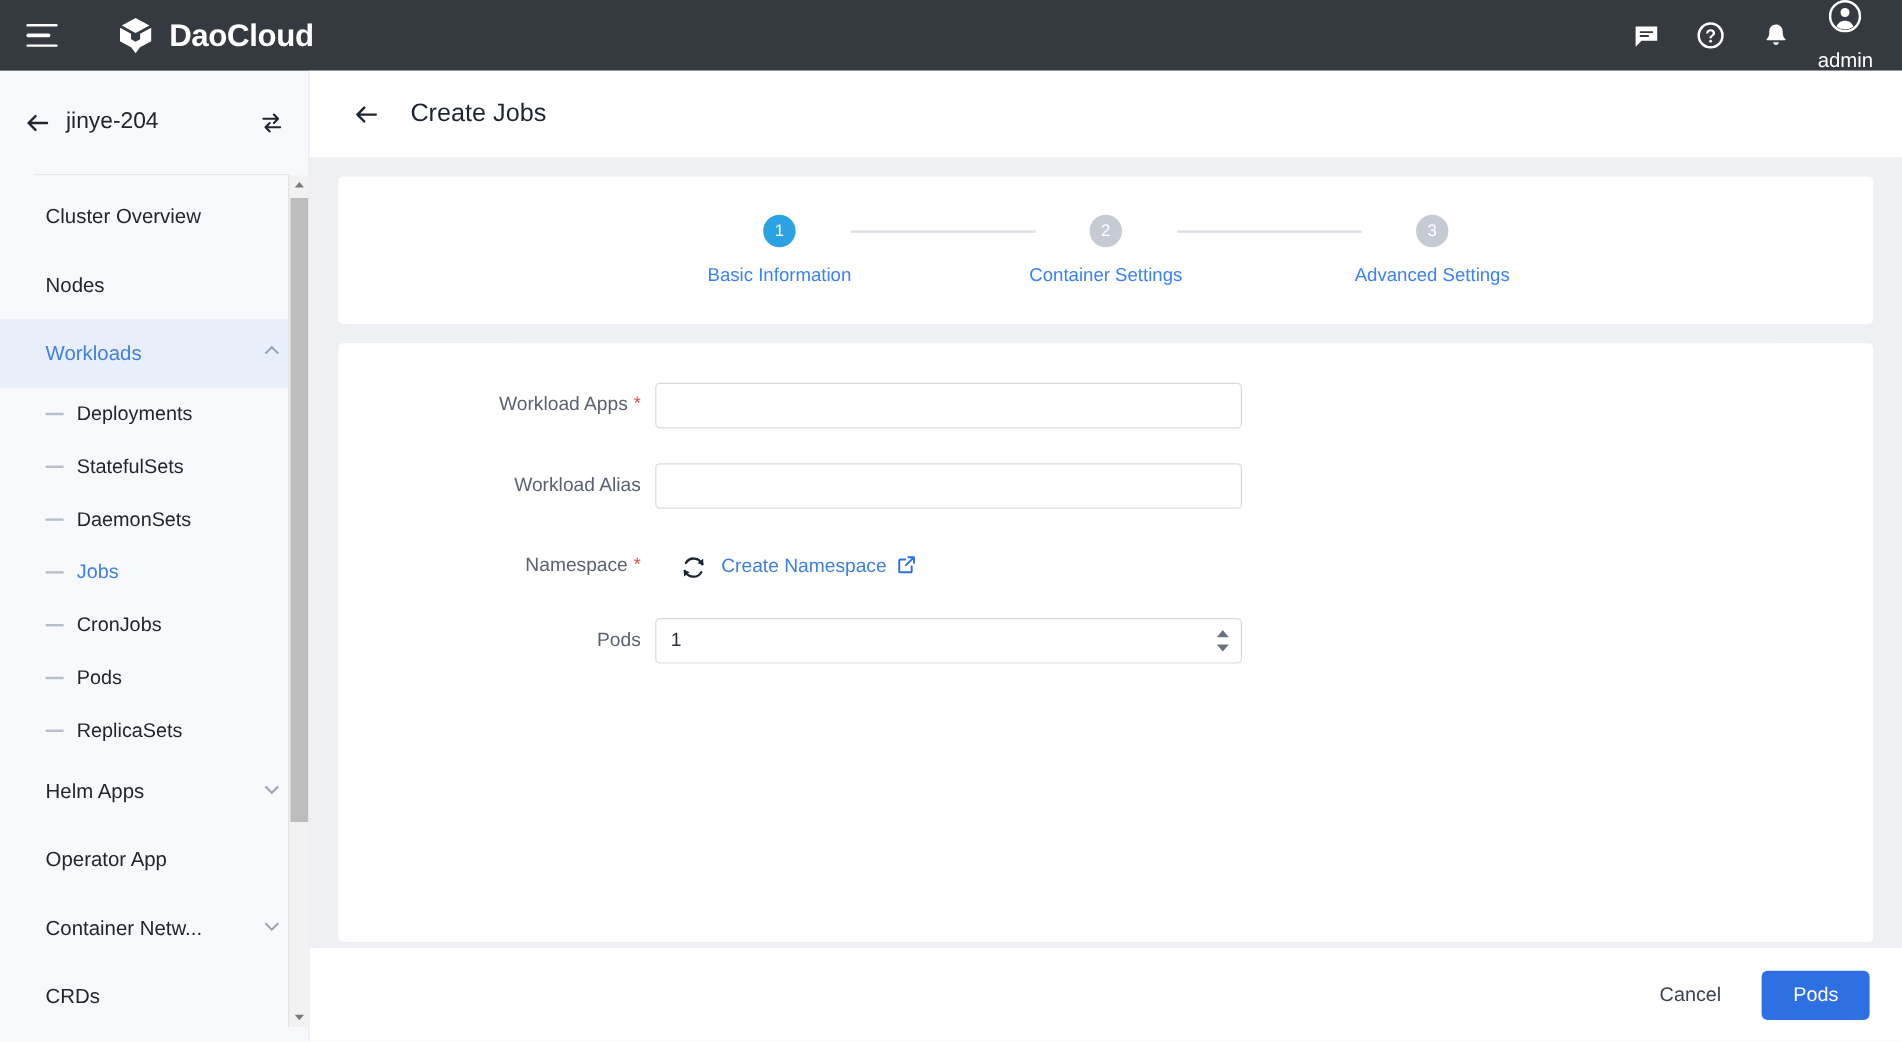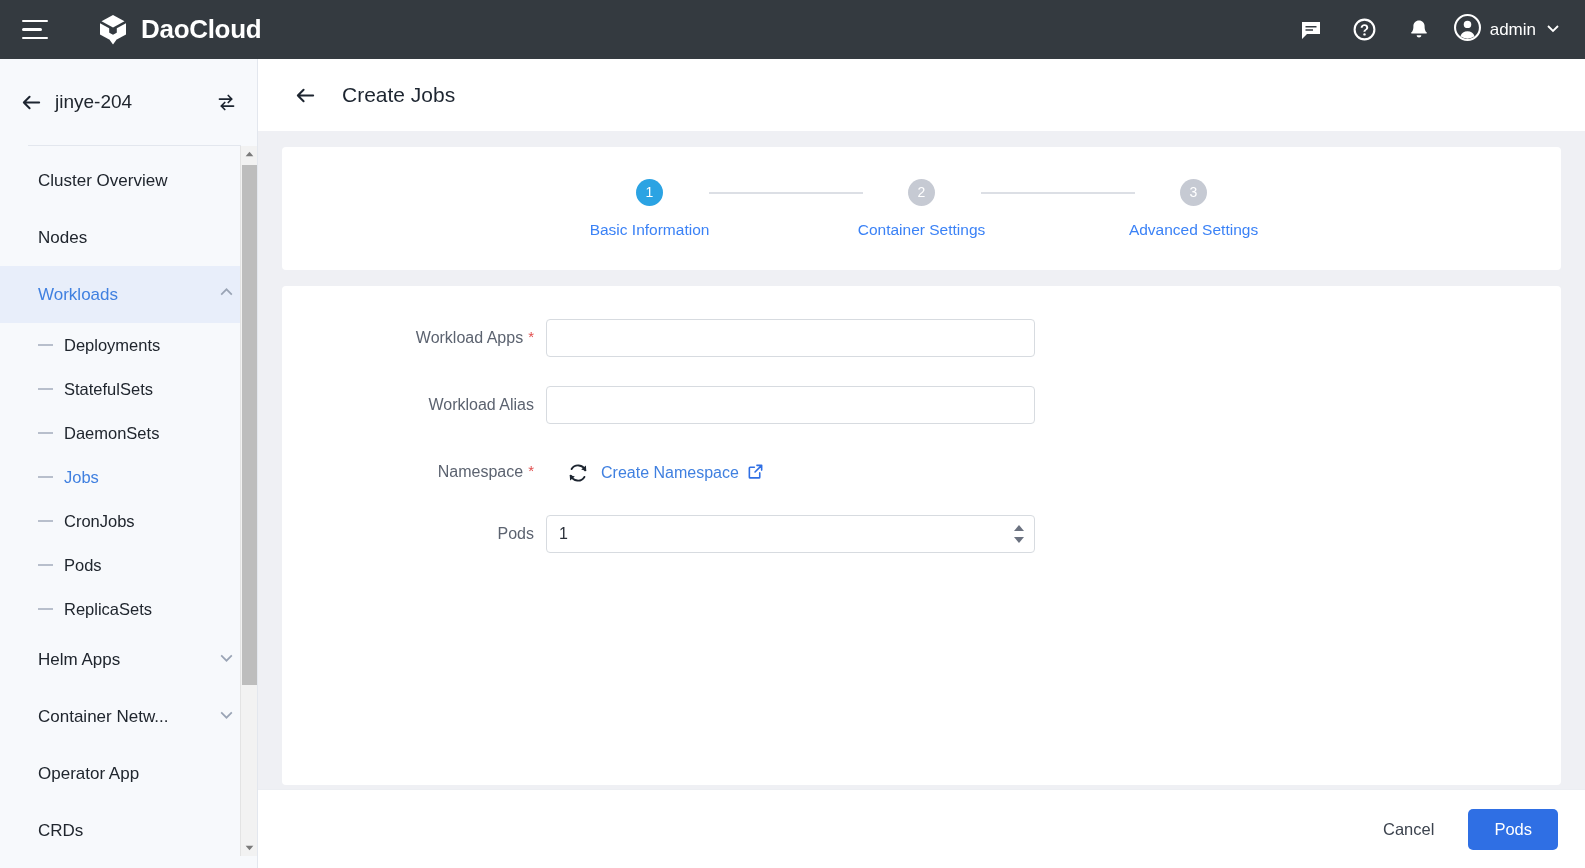--- a/index.html
+++ b/index.html
@@ -35,21 +35,21 @@
 
   .topbar-right {
     margin-left: auto; display: flex; align-items: center; gap: 0px; padding-right: 18px;
   }
   .tb-icon {
     width: 54px; height: 59px; display:flex; align-items:center; justify-content:center;
     cursor: pointer;
   }
   .user-chip {
     display: flex; align-items: center; gap: 9px; cursor: pointer;
-    padding: 0 6px 0 8px; height: 59px;
+    padding: 0 6px 0 8px; height: 59px; flex-direction: column;
   }
   .user-name { color: #ffffff; font-size: 17px; }
 
   
   .sidebar {
     position: absolute; top: 59px; left: 0; width: 258px; height: 809px;
     background: #f7f9fc; border-right: 1px solid #e3e7ee;
   }
   .side-head {
     height: 86px; display: flex; align-items: center; padding: 0 16px 0 14px;
@@ -305,30 +305,30 @@
         <div class="nav-item">
           <span>Helm Apps</span>
           <span class="chev">
             <svg viewBox="0 0 16 16" width="17" height="17">
               <path fill="none" stroke="#9aa4b5" stroke-width="1.6" d="M3 6l5 5 5-5"></path>
             </svg>
           </span>
         </div>
 
         <div class="nav-item">
+          <span>Operator App</span>
+        </div>
+
+        <div class="nav-item">
           <span>Container Netw...</span>
           <span class="chev">
             <svg viewBox="0 0 16 16" width="17" height="17">
               <path fill="none" stroke="#9aa4b5" stroke-width="1.6" d="M3 6l5 5 5-5"></path>
             </svg>
           </span>
-        </div>
-
-        <div class="nav-item">
-          <span>Operator App</span>
         </div>
 
         <div class="nav-item">
           <span>CRDs</span>
         </div>
       </div>
 
       <div class="sb-track">
         <div class="sb-arrow">
           <svg viewBox="0 0 12 12" width="11" height="11">

